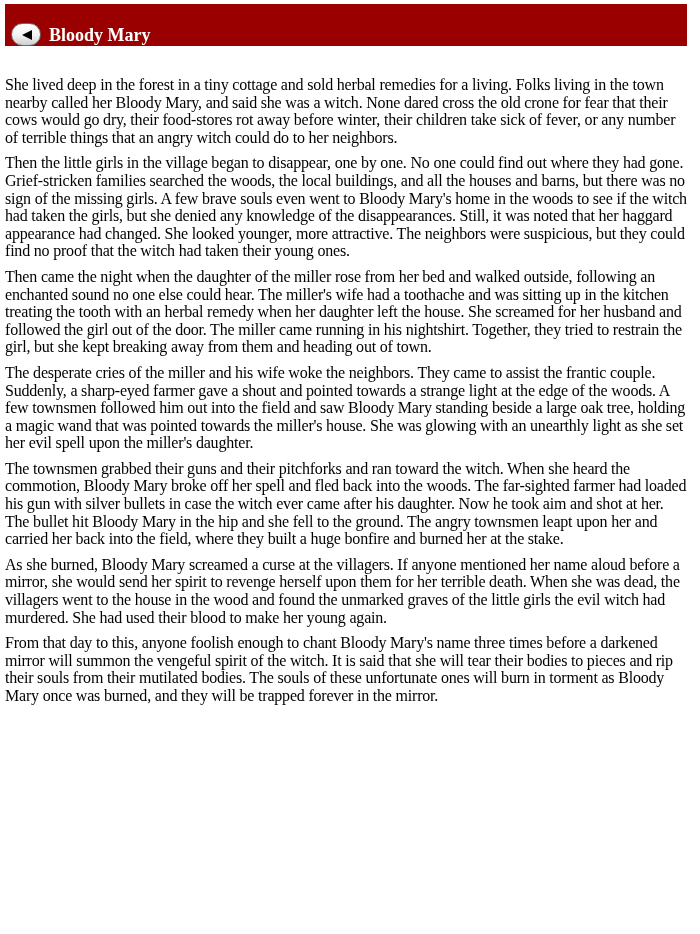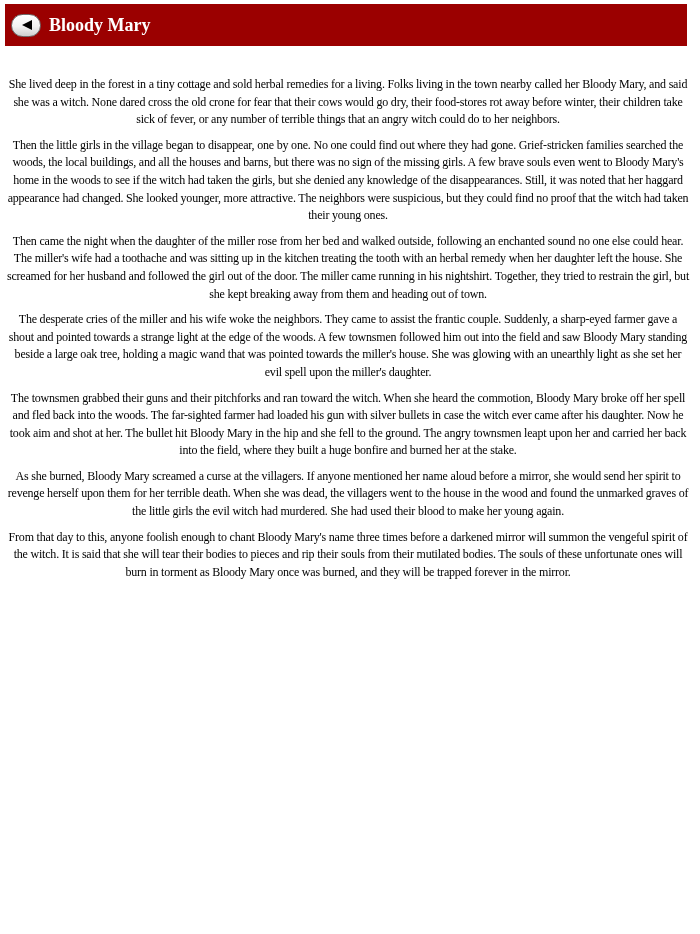--- a/index.html
+++ b/index.html
@@ -9,21 +9,21 @@
     background: #ffffff;
     width: 700px;
     min-height: 934px;
     font-family: "Liberation Serif", serif;
   }
   .header-bar {
     margin: 4px 13px 0 5px;
     height: 42px;
     background: #9b0000;
     display: flex;
-    align-items: center;
+    align-items: flex-end;
     padding-left: 6px;
   }
   .back-btn {
     width: 30px;
     height: 23px;
     border-radius: 12px;
     border: 1px solid #6e6e6e;
     background: linear-gradient(#ffffff 0%, #f2f2f2 55%, #cfcfcf 100%);
     display: flex;
     align-items: center;
@@ -46,25 +46,25 @@
     font-size: 18px;
     margin-left: 8px;
     white-space: nowrap;
   }
   .content {
     margin-top: 30px;
     padding: 0 9px 0 5px;
   }
   .content p {
     margin: 8px 0;
-    font-size: 12px;
+    font-size: 16px;
     line-height: 17.6px;
     letter-spacing: -0.2px;
     color: #000000;
-    text-align: center;
+    text-align: left;
   }
 </style>
 </head>
 <body>
 
 <div class="header-bar" style="background: rgb(155, 0, 0);">
   <button class="back-btn">
     <span class="back-arrow"></span>
   </button>
   <span class="header-title">Bloody Mary</span>

